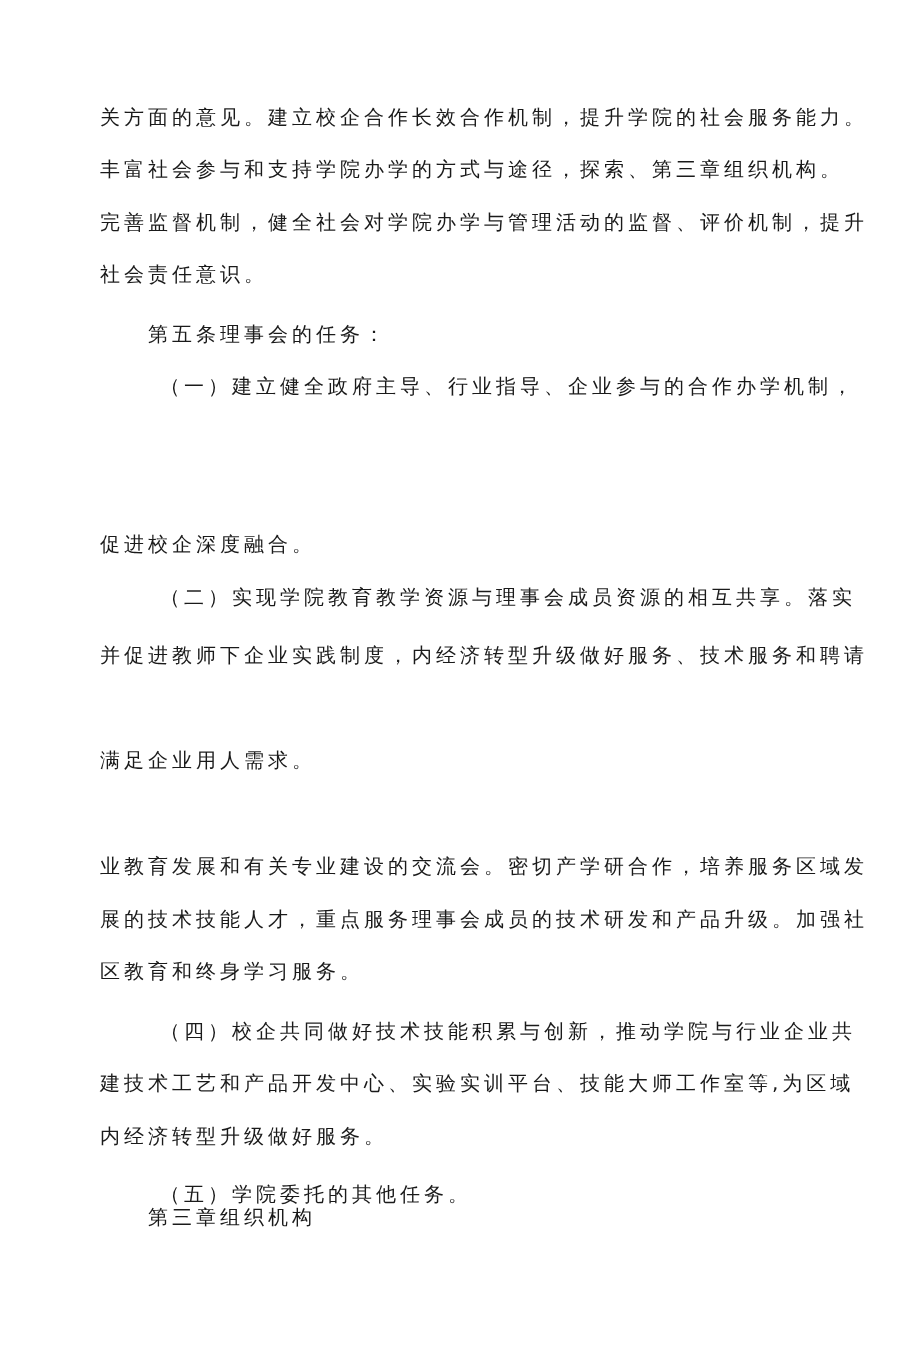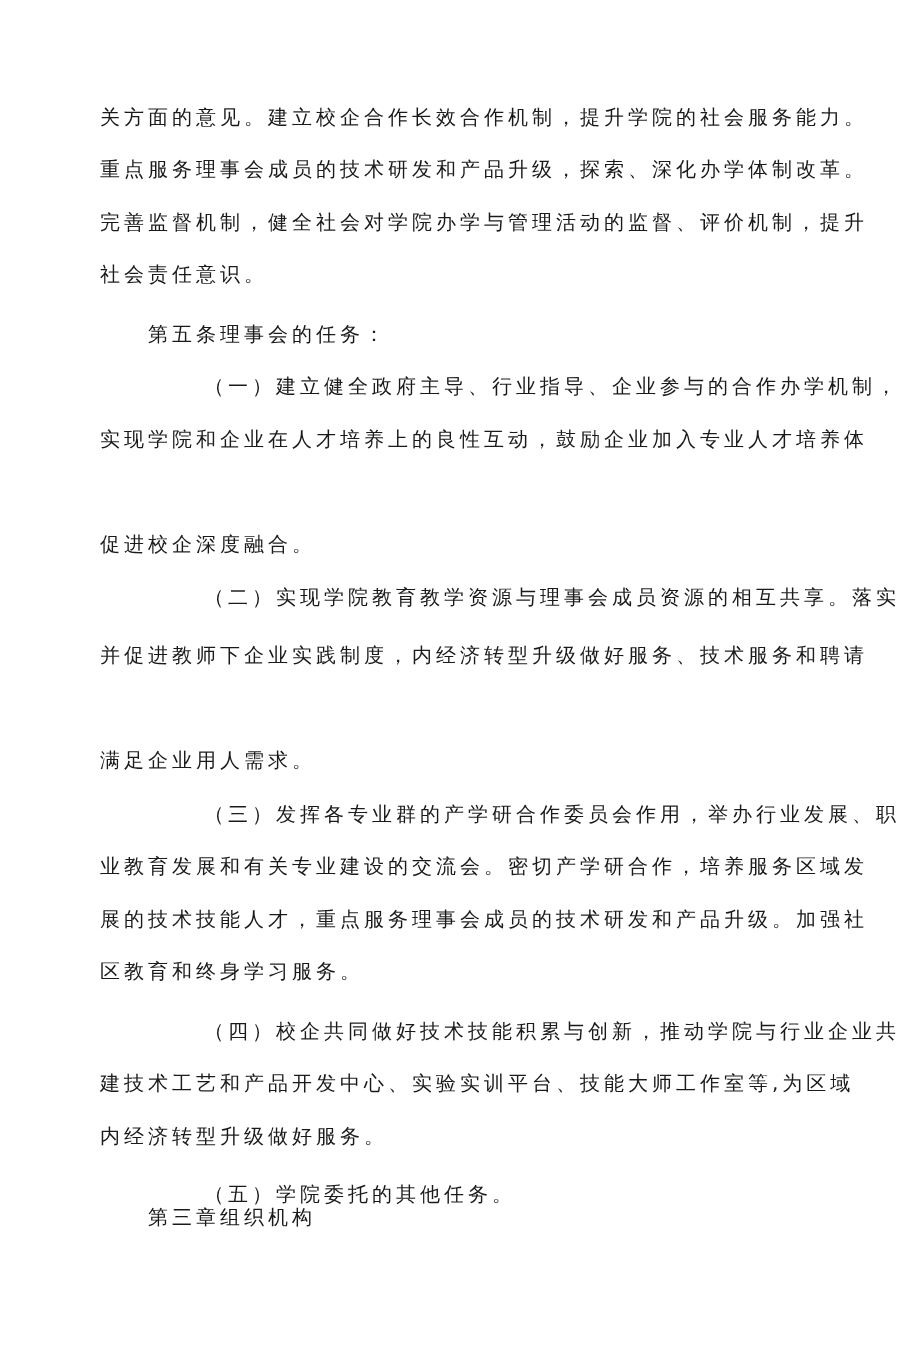--- a/index.html
+++ b/index.html
@@ -9,43 +9,41 @@
       position: absolute;
       left: 100px;
       white-space: nowrap;
       font-family: "DejaVu Sans", sans-serif;
       font-size: 20px;
       line-height: 26px;
       letter-spacing: 4px;
       color: #1a1a1a;
     }
     .indent2 { left: 148px; }
-    .indent-paren { left: 160px; margin-left: 44px; }
+    .indent-paren { left: 160px; }
   </style>
 </head>
 <body>
 
 <div class="page">
 
   <div class="line" style="top:104px">关方面的意见。建立校企合作长效合作机制，提升学院的社会服务能力。</div>
-  <div class="line" style="top:156px">重点服务理事会成员的技术研发和产品升级，探索、深化办学体制改革。</div>
+  <div class="line" style="top:156px">丰富社会参与和支持学院办学的方式与途径，探索、第三章组织机构。</div>
   <div class="line" style="top:209px">完善监督机制，健全社会对学院办学与管理活动的监督、评价机制，提升</div>
   <div class="line" style="top:261px">社会责任意识。</div>
 
   <div class="line indent2" style="top:321px">第五条理事会的任务：</div>
 
   <div class="line indent-paren" style="top:373px">（一）建立健全政府主导、行业指导、企业参与的合作办学机制，</div>
-  <div class="line" style="top:426px">实现学院和企业在人才培养上的良性互动，鼓励企业加入专业人才培养体</div>
   <div class="line" style="top:531px">促进校企深度融合。</div>
 
   <div class="line indent-paren" style="top:584px">（二）实现学院教育教学资源与理事会成员资源的相互共享。落实</div>
   <div class="line" style="top:642px">并促进教师下企业实践制度，内经济转型升级做好服务、技术服务和聘请</div>
   <div class="line" style="top:747px">满足企业用人需求。</div>
 
-  <div class="line indent-paren" style="top:801px">（三）发挥各专业群的产学研合作委员会作用，举办行业发展、职</div>
   <div class="line" style="top:853px">业教育发展和有关专业建设的交流会。密切产学研合作，培养服务区域发</div>
   <div class="line" style="top:906px">展的技术技能人才，重点服务理事会成员的技术研发和产品升级。加强社</div>
   <div class="line" style="top:958px">区教育和终身学习服务。</div>
 
   <div class="line indent-paren" style="top:1018px">（四）校企共同做好技术技能积累与创新，推动学院与行业企业共</div>
   <div class="line" style="top:1070px">建技术工艺和产品开发中心、实验实训平台、技能大师工作室等,为区域</div>
   <div class="line" style="top:1123px">内经济转型升级做好服务。</div>
 
   <div class="line indent-paren" style="top:1181px">（五）学院委托的其他任务。</div>
 

